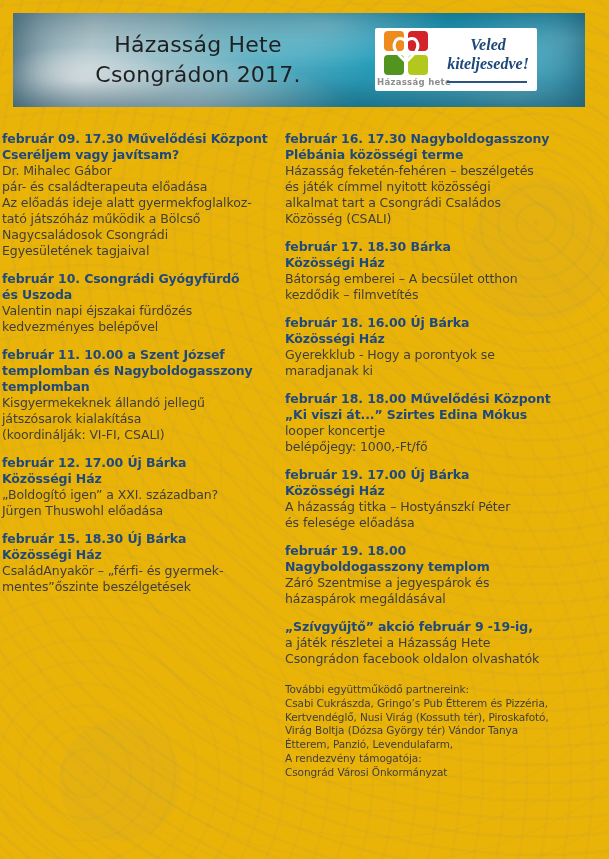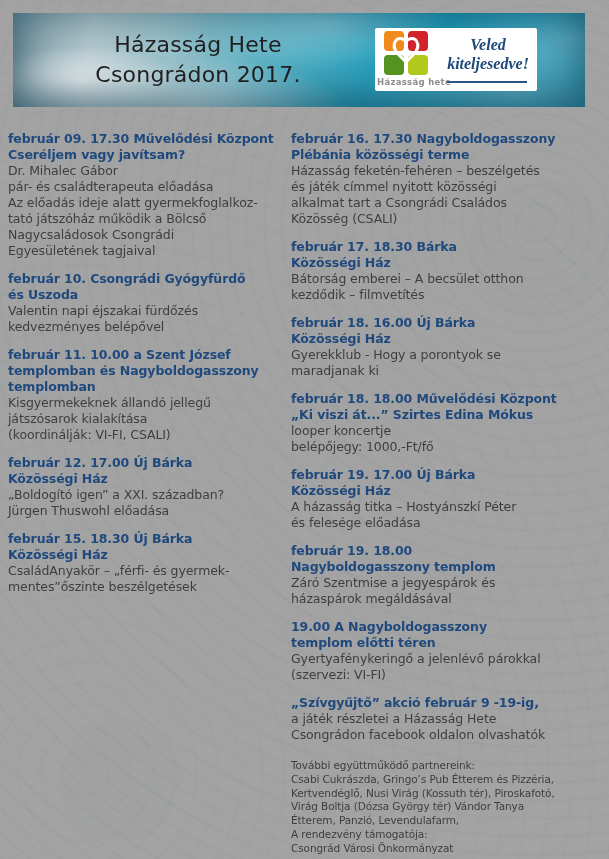--- a/index.html
+++ b/index.html
@@ -1,17 +1,17 @@
 <!DOCTYPE html>
 <html><head>
 <meta charset="utf-8">
 <style>
   html,body{margin:0;padding:0;background:#fff;}
   .page{
-    position:relative;width:609px;height:859px;background:#a3a3a3;
+    position:relative;width:609px;height:859px;background:#eab308;
     font-family:"DejaVu Sans","Liberation Sans",sans-serif;overflow:hidden;
   }
   
   .watermark{
     position:absolute;inset:0;pointer-events:none;z-index:0;
     background:
       repeating-radial-gradient(circle at 88% 26%, rgba(100,115,130,.05) 0 3px, transparent 3px 18px),
       repeating-radial-gradient(circle at 62% 55%, rgba(100,115,130,.035) 0 2px, transparent 2px 26px),
       repeating-radial-gradient(circle at 14% 90%, rgba(100,115,130,.04) 0 3px, transparent 3px 22px),
       radial-gradient(circle at 540px 250px, rgba(120,135,150,.05) 0 70px, transparent 72px),
@@ -42,21 +42,21 @@
     position:absolute;left:2px;bottom:4px;font-size:8.5px;font-weight:bold;
     color:#8d8d8d;letter-spacing:.3px;white-space:nowrap;
   }
   .slogan{
     position:absolute;left:66px;top:7px;width:94px;text-align:center;
     font-family:"Liberation Serif","DejaVu Serif",serif;font-style:italic;font-weight:bold;
     color:#1d4878;font-size:16px;line-height:19px;white-space:pre-line;
   }
   .slogan-underline{position:absolute;left:72px;top:53px;width:80px;height:2px;background:#2a5580;}
   
-  .columns{position:absolute;left:8px;top:131px;width:578px;display:flex;gap:0;z-index:1;}
+  .columns{position:absolute;left:2px;top:131px;width:578px;display:flex;gap:0;z-index:1;}
   .col{width:283px;}
   .event{margin:0 0 12px 0;}
   .event-title{
     margin:0;font-size:12.5px;line-height:16px;font-weight:bold;color:#1f497d;
     white-space:pre-line;letter-spacing:-.1px;
   }
   .event-body{
     margin:0;font-size:12.5px;line-height:16px;color:#3e3e3e;
     white-space:pre-line;letter-spacing:-.1px;
   }
@@ -163,26 +163,20 @@
 Közösségi Ház</h3>
             <p class="event-body">A házasság titka – Hostyánszkí Péter
 és felesége előadása</p>
           </div>
           <div class="event">
             <h3 class="event-title">február 19. 18.00
 Nagyboldogasszony templom</h3>
             <p class="event-body">Záró Szentmise a jegyespárok és
 házaspárok megáldásával</p>
           </div>
-          <div class="event">
-            <h3 class="event-title">19.00  A Nagyboldogasszony
-templom előtti téren</h3>
-            <p class="event-body">Gyertyafénykeringő a jelenlévő párokkal
-(szervezi: VI-FI)</p>
-          </div>
           <div class="event closing">
             <h3 class="event-title">„Szívgyűjtő” akció február 9 -19-ig,</h3>
             <p class="event-body">a játék részletei a Házasság Hete
 Csongrádon facebook oldalon olvashatók</p>
           </div>
         </div>
       <div class="footer">További együttműködő partnereink:
 Csabi Cukrászda, Gringo’s Pub Étterem és Pizzéria,
 Kertvendéglő, Nusi Virág (Kossuth tér), Piroskafotó,
 Virág Boltja (Dózsa György tér) Vándor Tanya

